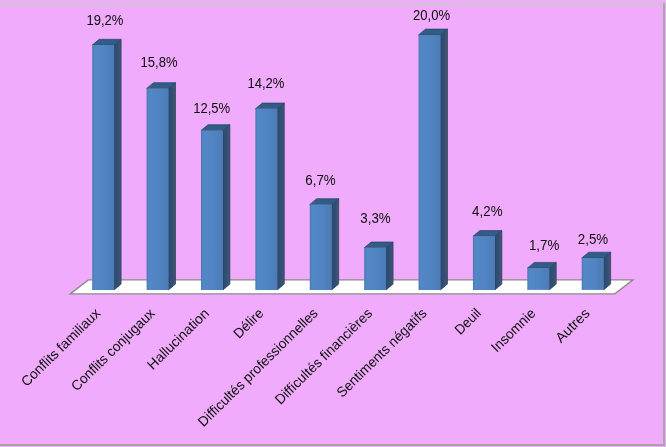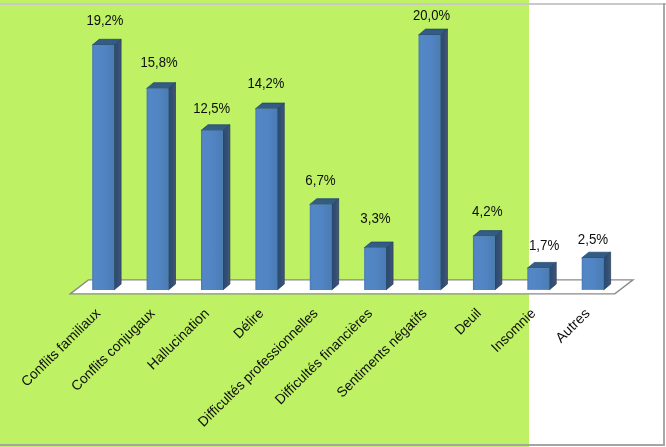--- a/index.html
+++ b/index.html
@@ -1,19 +1,19 @@
 <!DOCTYPE html>
 <html><head>
 <meta charset="utf-8">
 <title>3D column chart</title>
 <style>
   html,body{margin:0;padding:0;background:#ffffff;}
   body{width:666px;height:447px;overflow:hidden;
        font-family:"Liberation Sans",sans-serif;}
-  #frame{position:absolute;left:0;top:0;width:529px;height:447px;background:#bef264;}
+  #frame{position:absolute;left:0;top:0;width:666px;height:447px;background:#f0abfc;}
   #chart{position:absolute;left:0;top:0;display:block;will-change:opacity;}
   #chart text{-webkit-font-smoothing:antialiased;font-family:"Liberation Sans",sans-serif;}
   .brd{position:absolute;}
   #brd-top{left:0;top:2.9px;width:666px;height:1.8px;background:#c9c9c9;}
   #brd-right{left:662.7px;top:2.9px;width:2px;height:443px;background:#a8a8a8;}
   #brd-bottom{left:0;top:443.8px;width:664.7px;height:2px;background:#a5a5a5;}
 </style>
 </head>
 <body>
 

